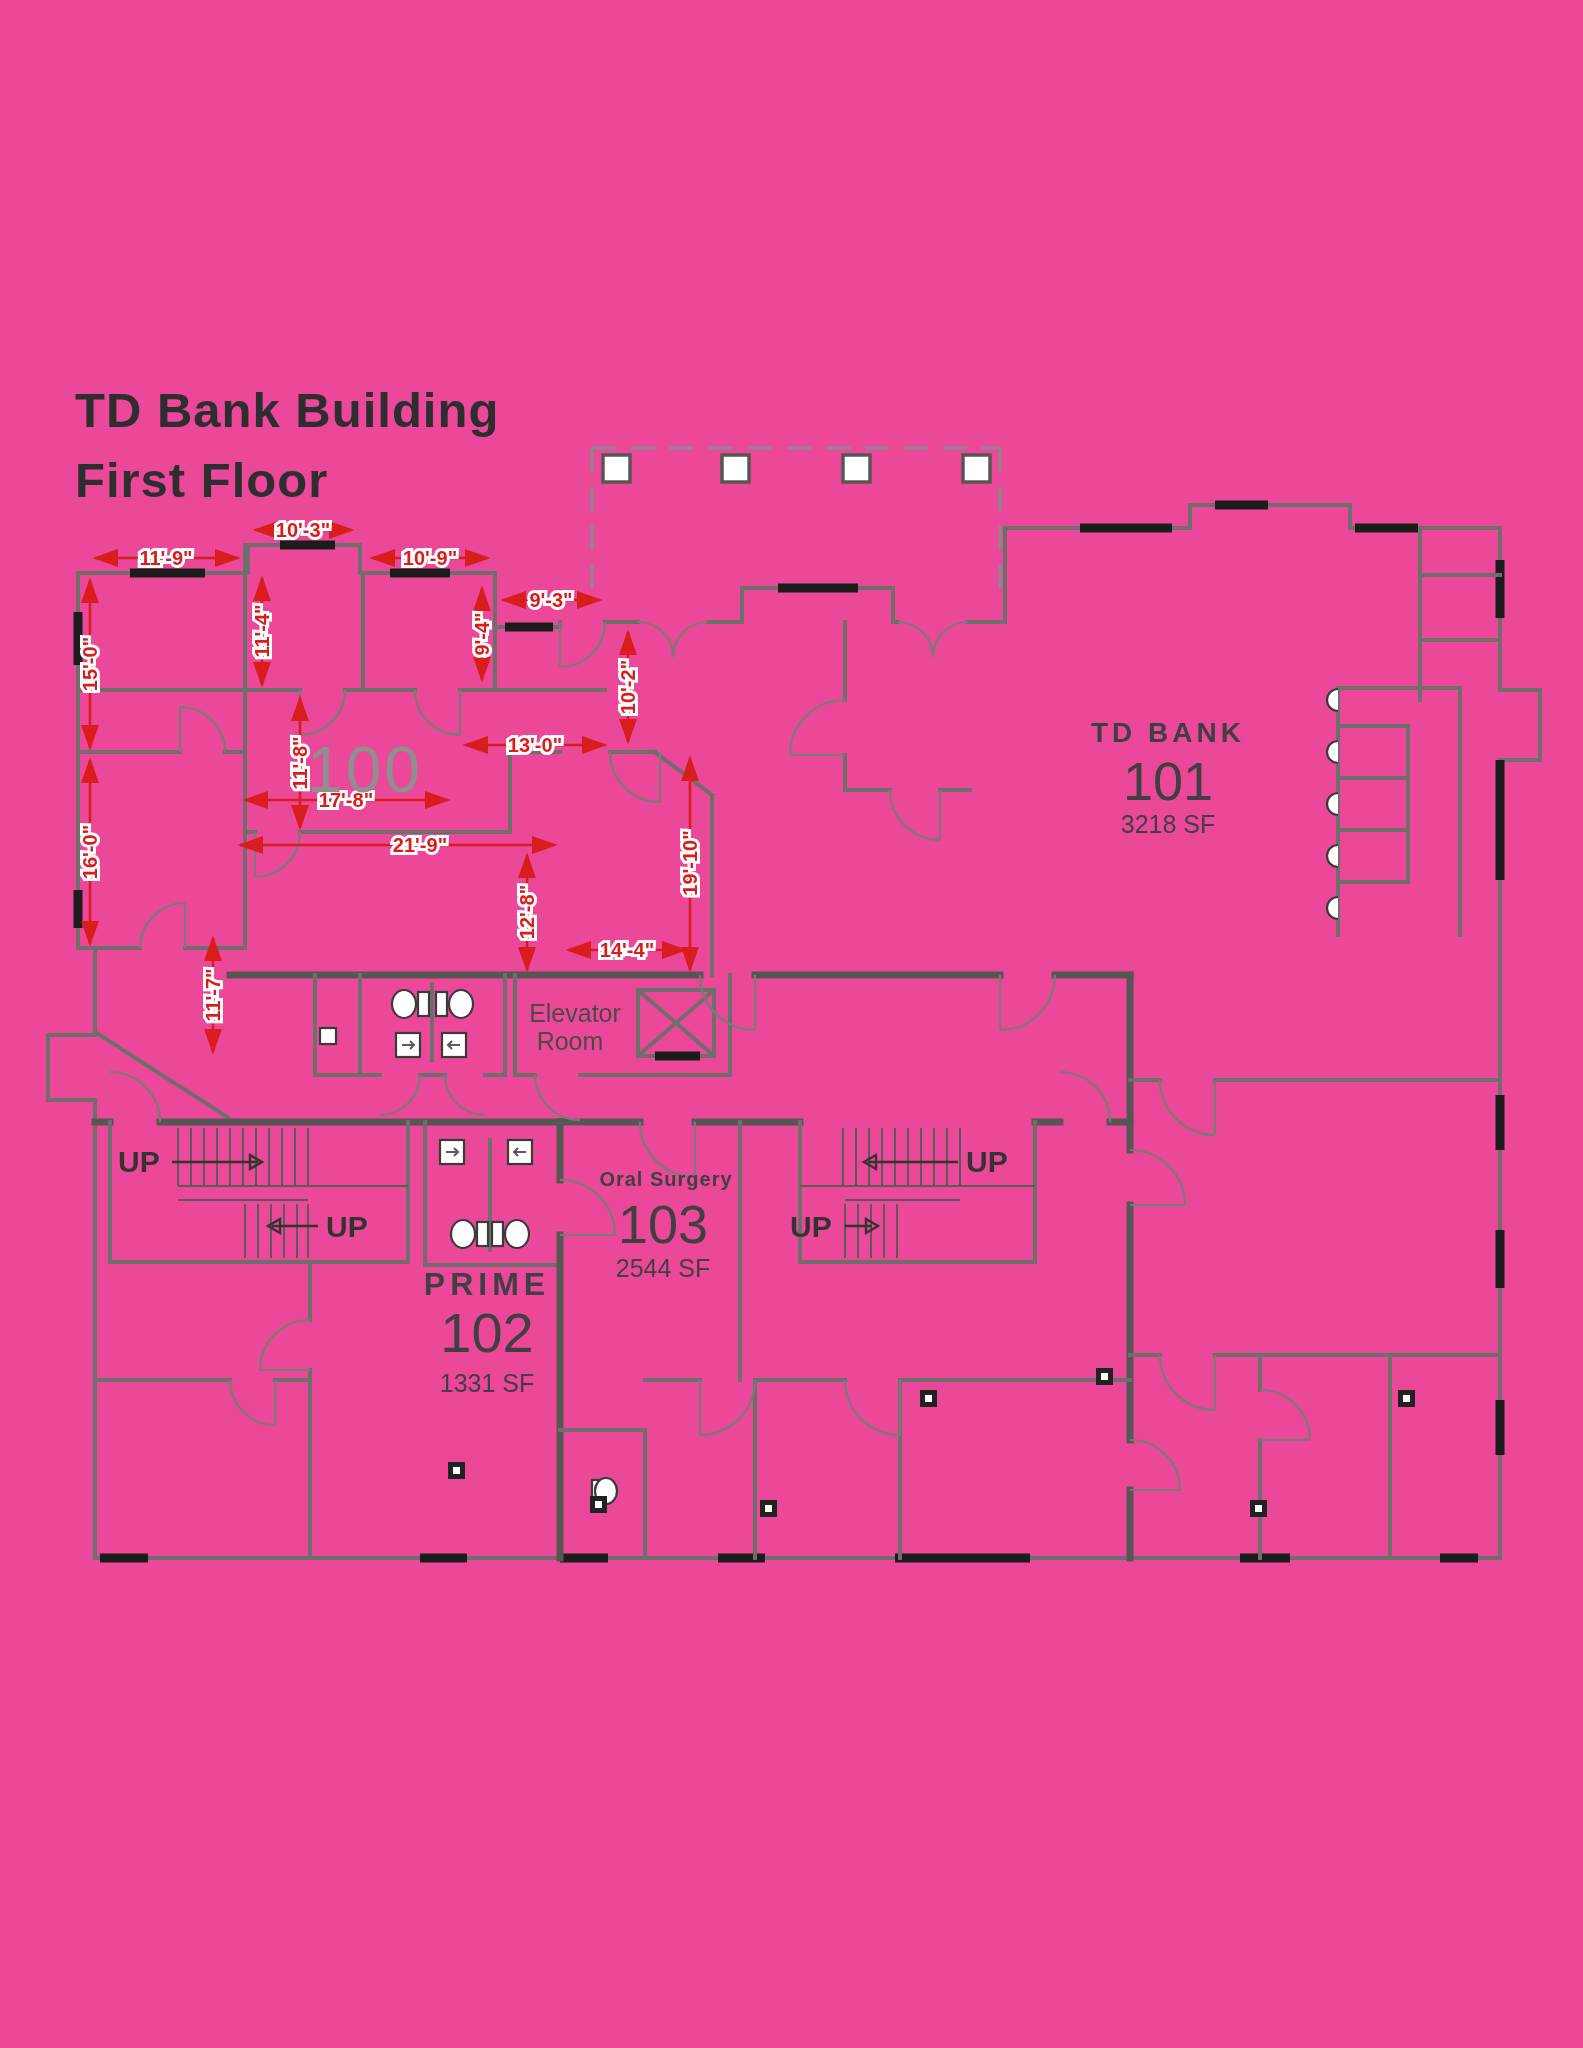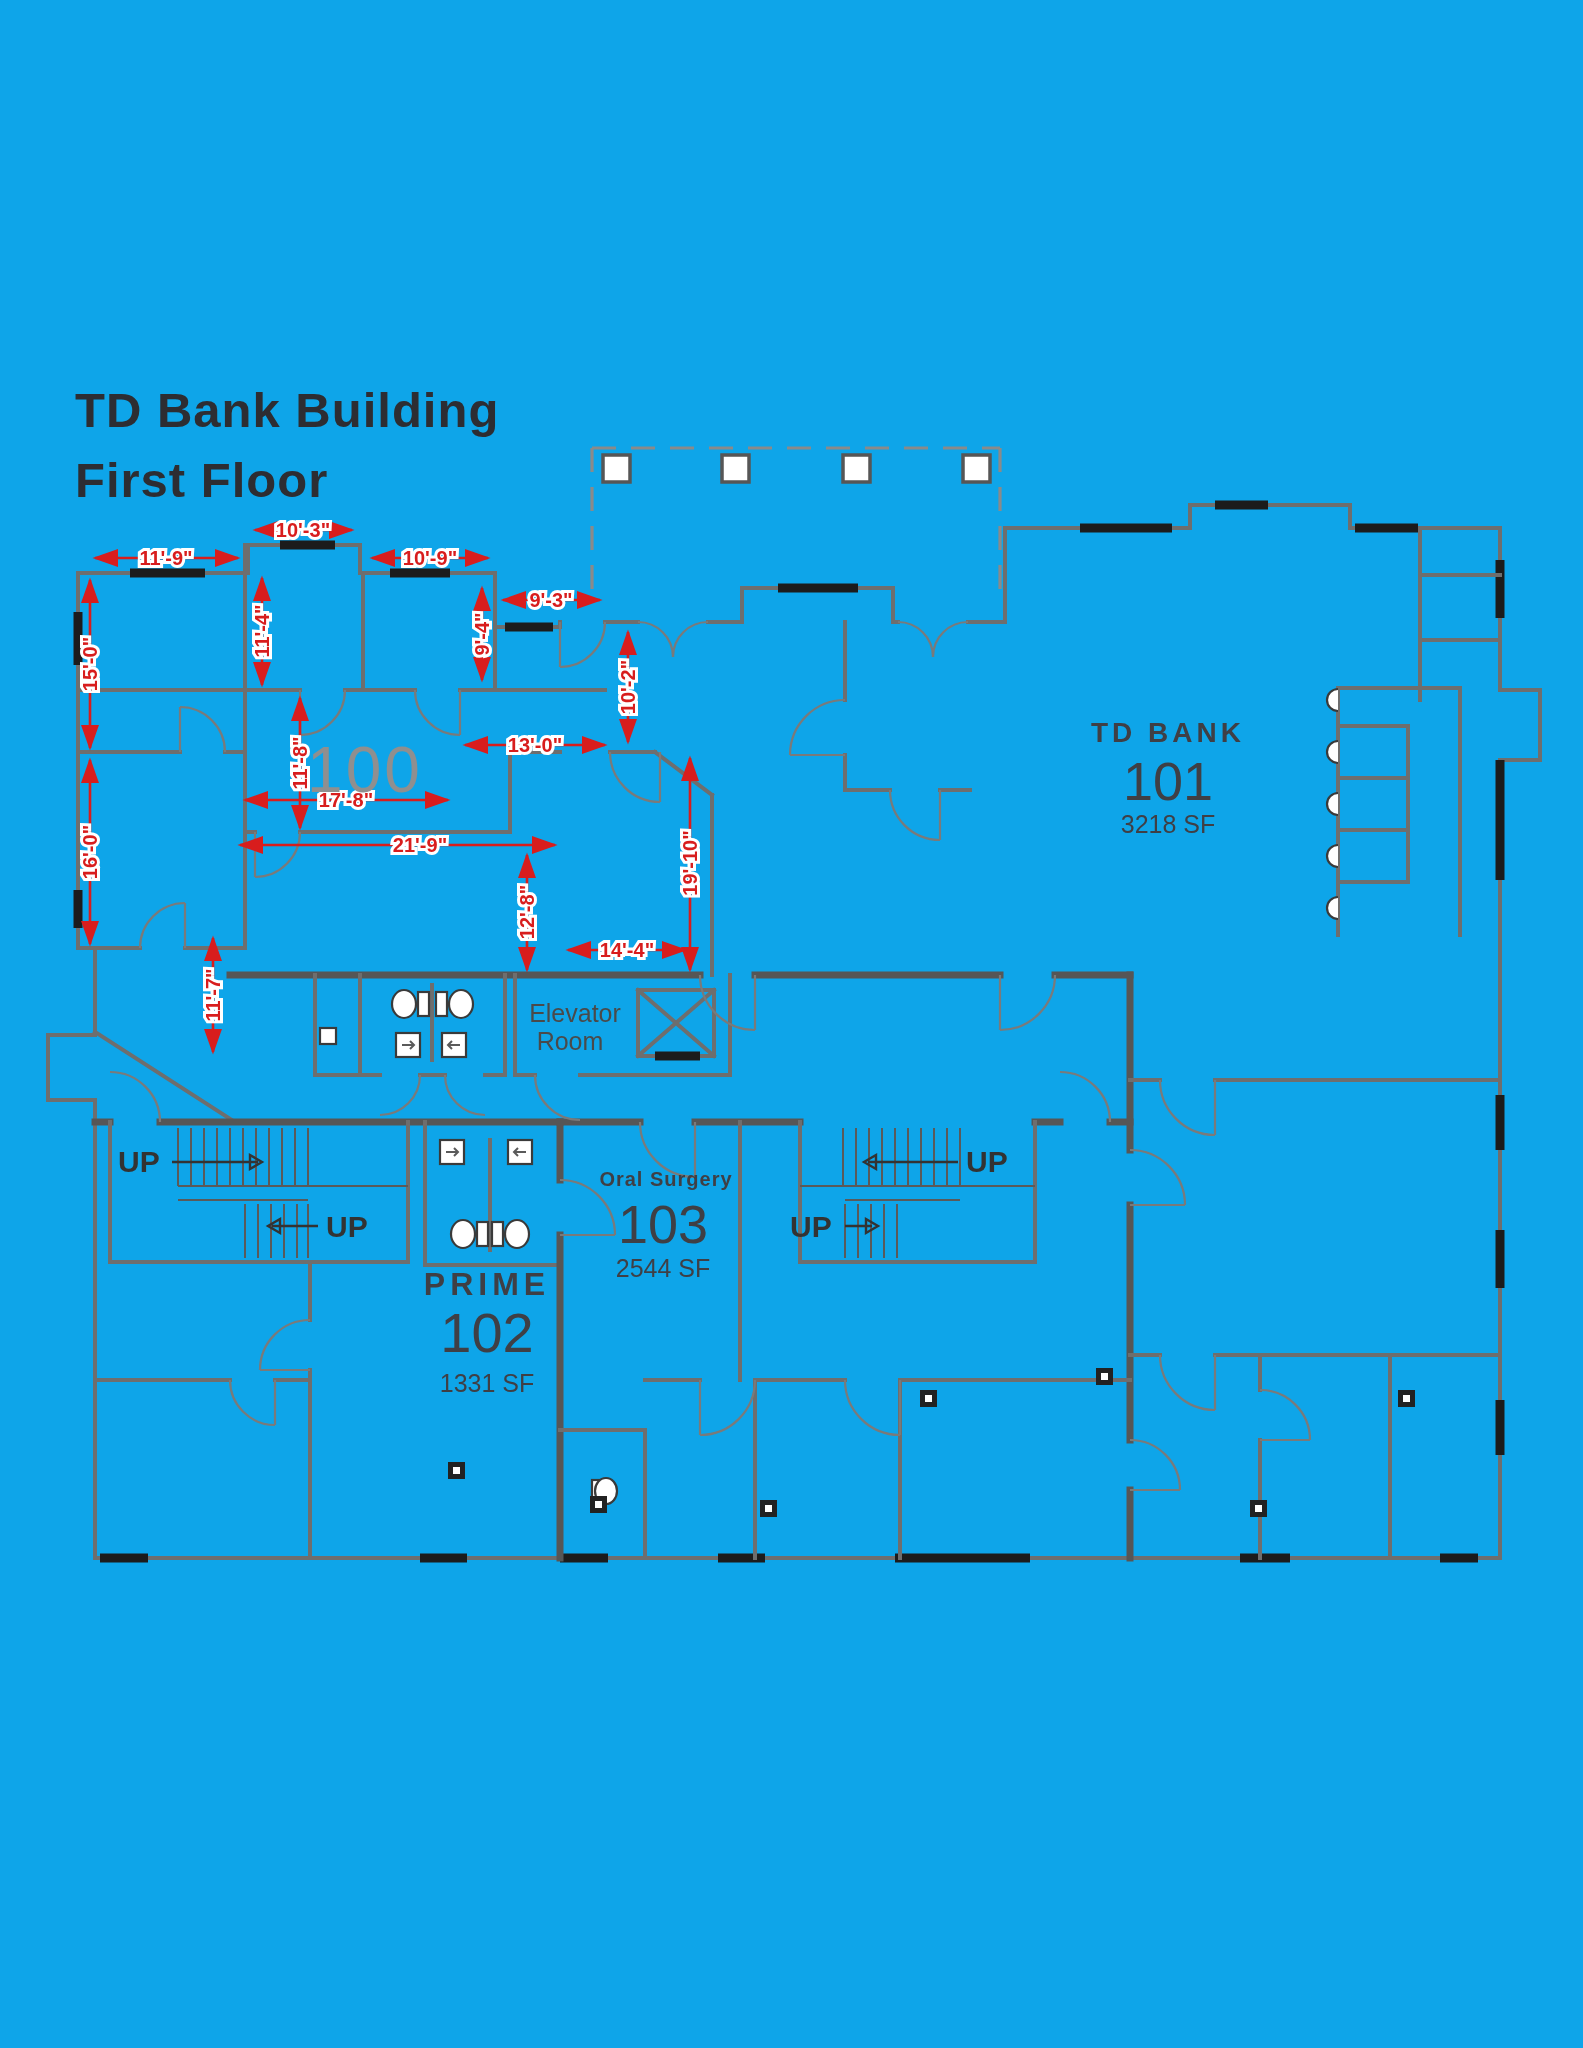--- a/index.html
+++ b/index.html
@@ -1,16 +1,16 @@
 <!DOCTYPE html>
 <html><head>
 <meta charset="utf-8">
 <style>
   html,body{margin:0;padding:0;background:#ffffff;}
-  .page{position:relative;width:1583px;height:2048px;background:#0ea5e9;overflow:hidden;}
+  .page{position:relative;width:1583px;height:2048px;background:#ec4899;overflow:hidden;}
   svg{position:absolute;left:0;top:0;}
   text{font-family:"Liberation Sans",sans-serif;}
   .title{font-size:49px;fill:#2d2d32;letter-spacing:1px;font-weight:bold;}
   .wall{stroke:#6e6e6e;stroke-width:4;fill:none;stroke-linecap:square;}
   .wall-heavy{stroke:#565656;stroke-width:7;fill:none;stroke-linecap:square;}
   .window{stroke:#1c1c1c;stroke-width:9;fill:none;stroke-linecap:butt;}
   .door{stroke:#7a7a7a;stroke-width:2.2;fill:none;}
   .tread{stroke:#5a5a5a;stroke-width:2;fill:none;}
   .fixture{stroke:#3a3a3a;stroke-width:2.2;fill:#ffffff;}
   .dash{stroke:#8a8a8a;stroke-width:3.2;fill:none;stroke-dasharray:24 15;}

